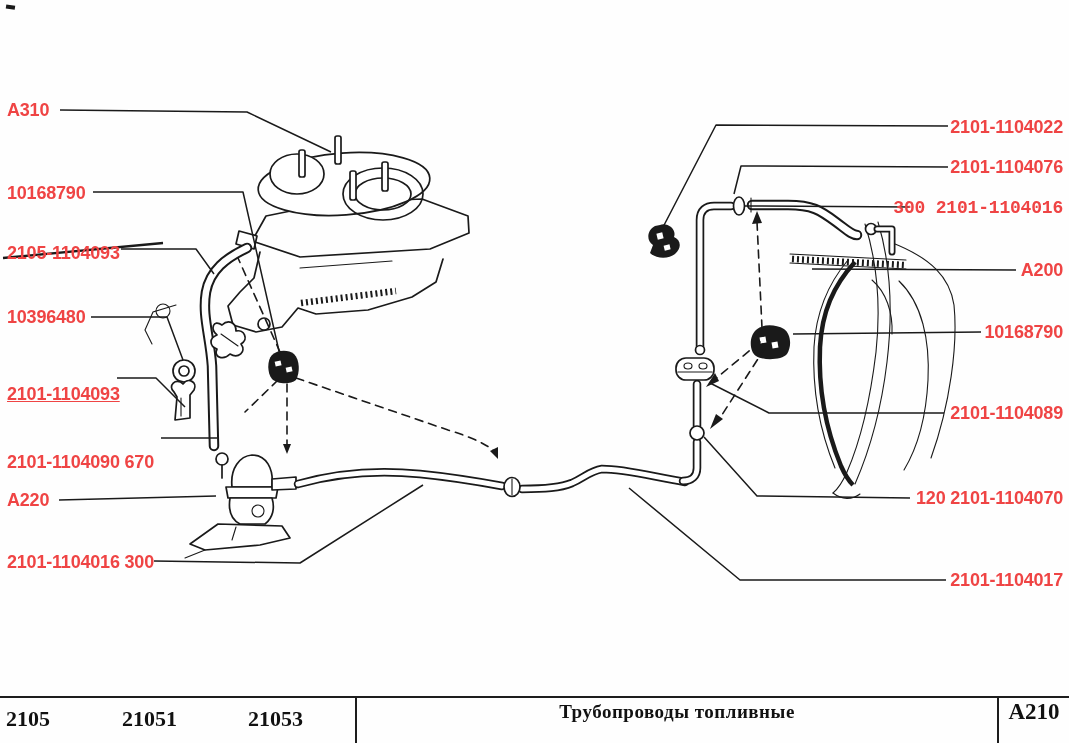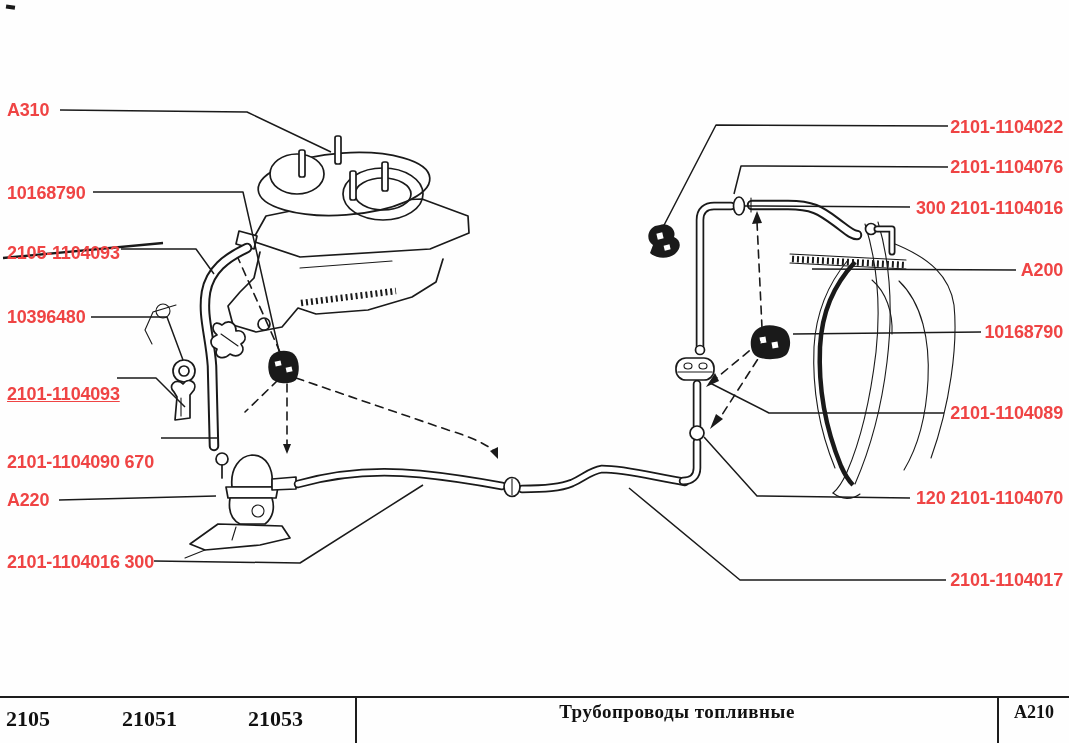--- a/index.html
+++ b/index.html
@@ -27,21 +27,21 @@
   }
   .label.right{text-align:right;}
 
   #footer-line{position:absolute;left:0;top:696px;width:1069px;height:2px;background:#1d1d1d;}
   .vdiv{position:absolute;top:697px;height:46px;width:2px;background:#1d1d1d;}
   .fcell{position:absolute;top:698px;height:28px;display:flex;align-items:center;
          font-family:"Liberation Serif",serif;font-weight:bold;color:#111;}
   .model{position:absolute;top:706px;font-family:"Liberation Serif",serif;
          font-weight:bold;font-size:22px;color:#111;}
   #footer-title{left:357px;width:640px;justify-content:center;font-size:19px;letter-spacing:0.5px;}
-  #footer-code{left:999px;width:70px;justify-content:center;font-size:18px;}
+  #footer-code{left:999px;width:70px;justify-content:center;font-size:23px;}
 </style>
 </head>
 <body>
 
 <div id="page">
 
   <svg id="art" width="1069" height="743" viewBox="0 0 1069 743">
 
     <g>
       <rect x="6" y="5" width="9" height="4" class="dk" transform="rotate(8 10 7)"></rect>
@@ -214,21 +214,21 @@
   <div class="label" style="left:7px;top:183px;">10168790</div>
   <div class="label" style="left:7px;top:243px;">2105-1104093</div>
   <div class="label" style="left:7px;top:307px;">10396480</div>
   <div class="label" style="left:7px;top:384px;text-decoration:underline;">2101-1104093</div>
   <div class="label" style="left:7px;top:428px;margin-top:24px;">2101-1104090 670</div>
   <div class="label" style="left:7px;top:490px;">A220</div>
   <div class="label" style="left:7px;top:552px;">2101-1104016 300</div>
 
   <div class="label right" style="right:6px;top:117px;">2101-1104022</div>
   <div class="label right" style="right:6px;top:157px;">2101-1104076</div>
-  <div class="label right" style="right:6px;top:198px;">300 2101-1104016</div>
+  <div class="label right" style="right:6px;top:198px;font-family:Liberation Mono, monospace;">300 2101-1104016</div>
   <div class="label right" style="right:6px;top:260px;margin-left:44px;">A200</div>
   <div class="label right" style="right:6px;top:322px;">10168790</div>
   <div class="label right" style="right:6px;top:403px;">2101-1104089</div>
   <div class="label right" style="right:6px;top:488px;text-align:right;">120 2101-1104070</div>
   <div class="label right" style="right:6px;top:570px;">2101-1104017</div>
 
   <div id="footer-line"></div>
   <div class="vdiv" style="left:355px;"></div>
   <div class="vdiv" style="left:997px;"></div>
 

